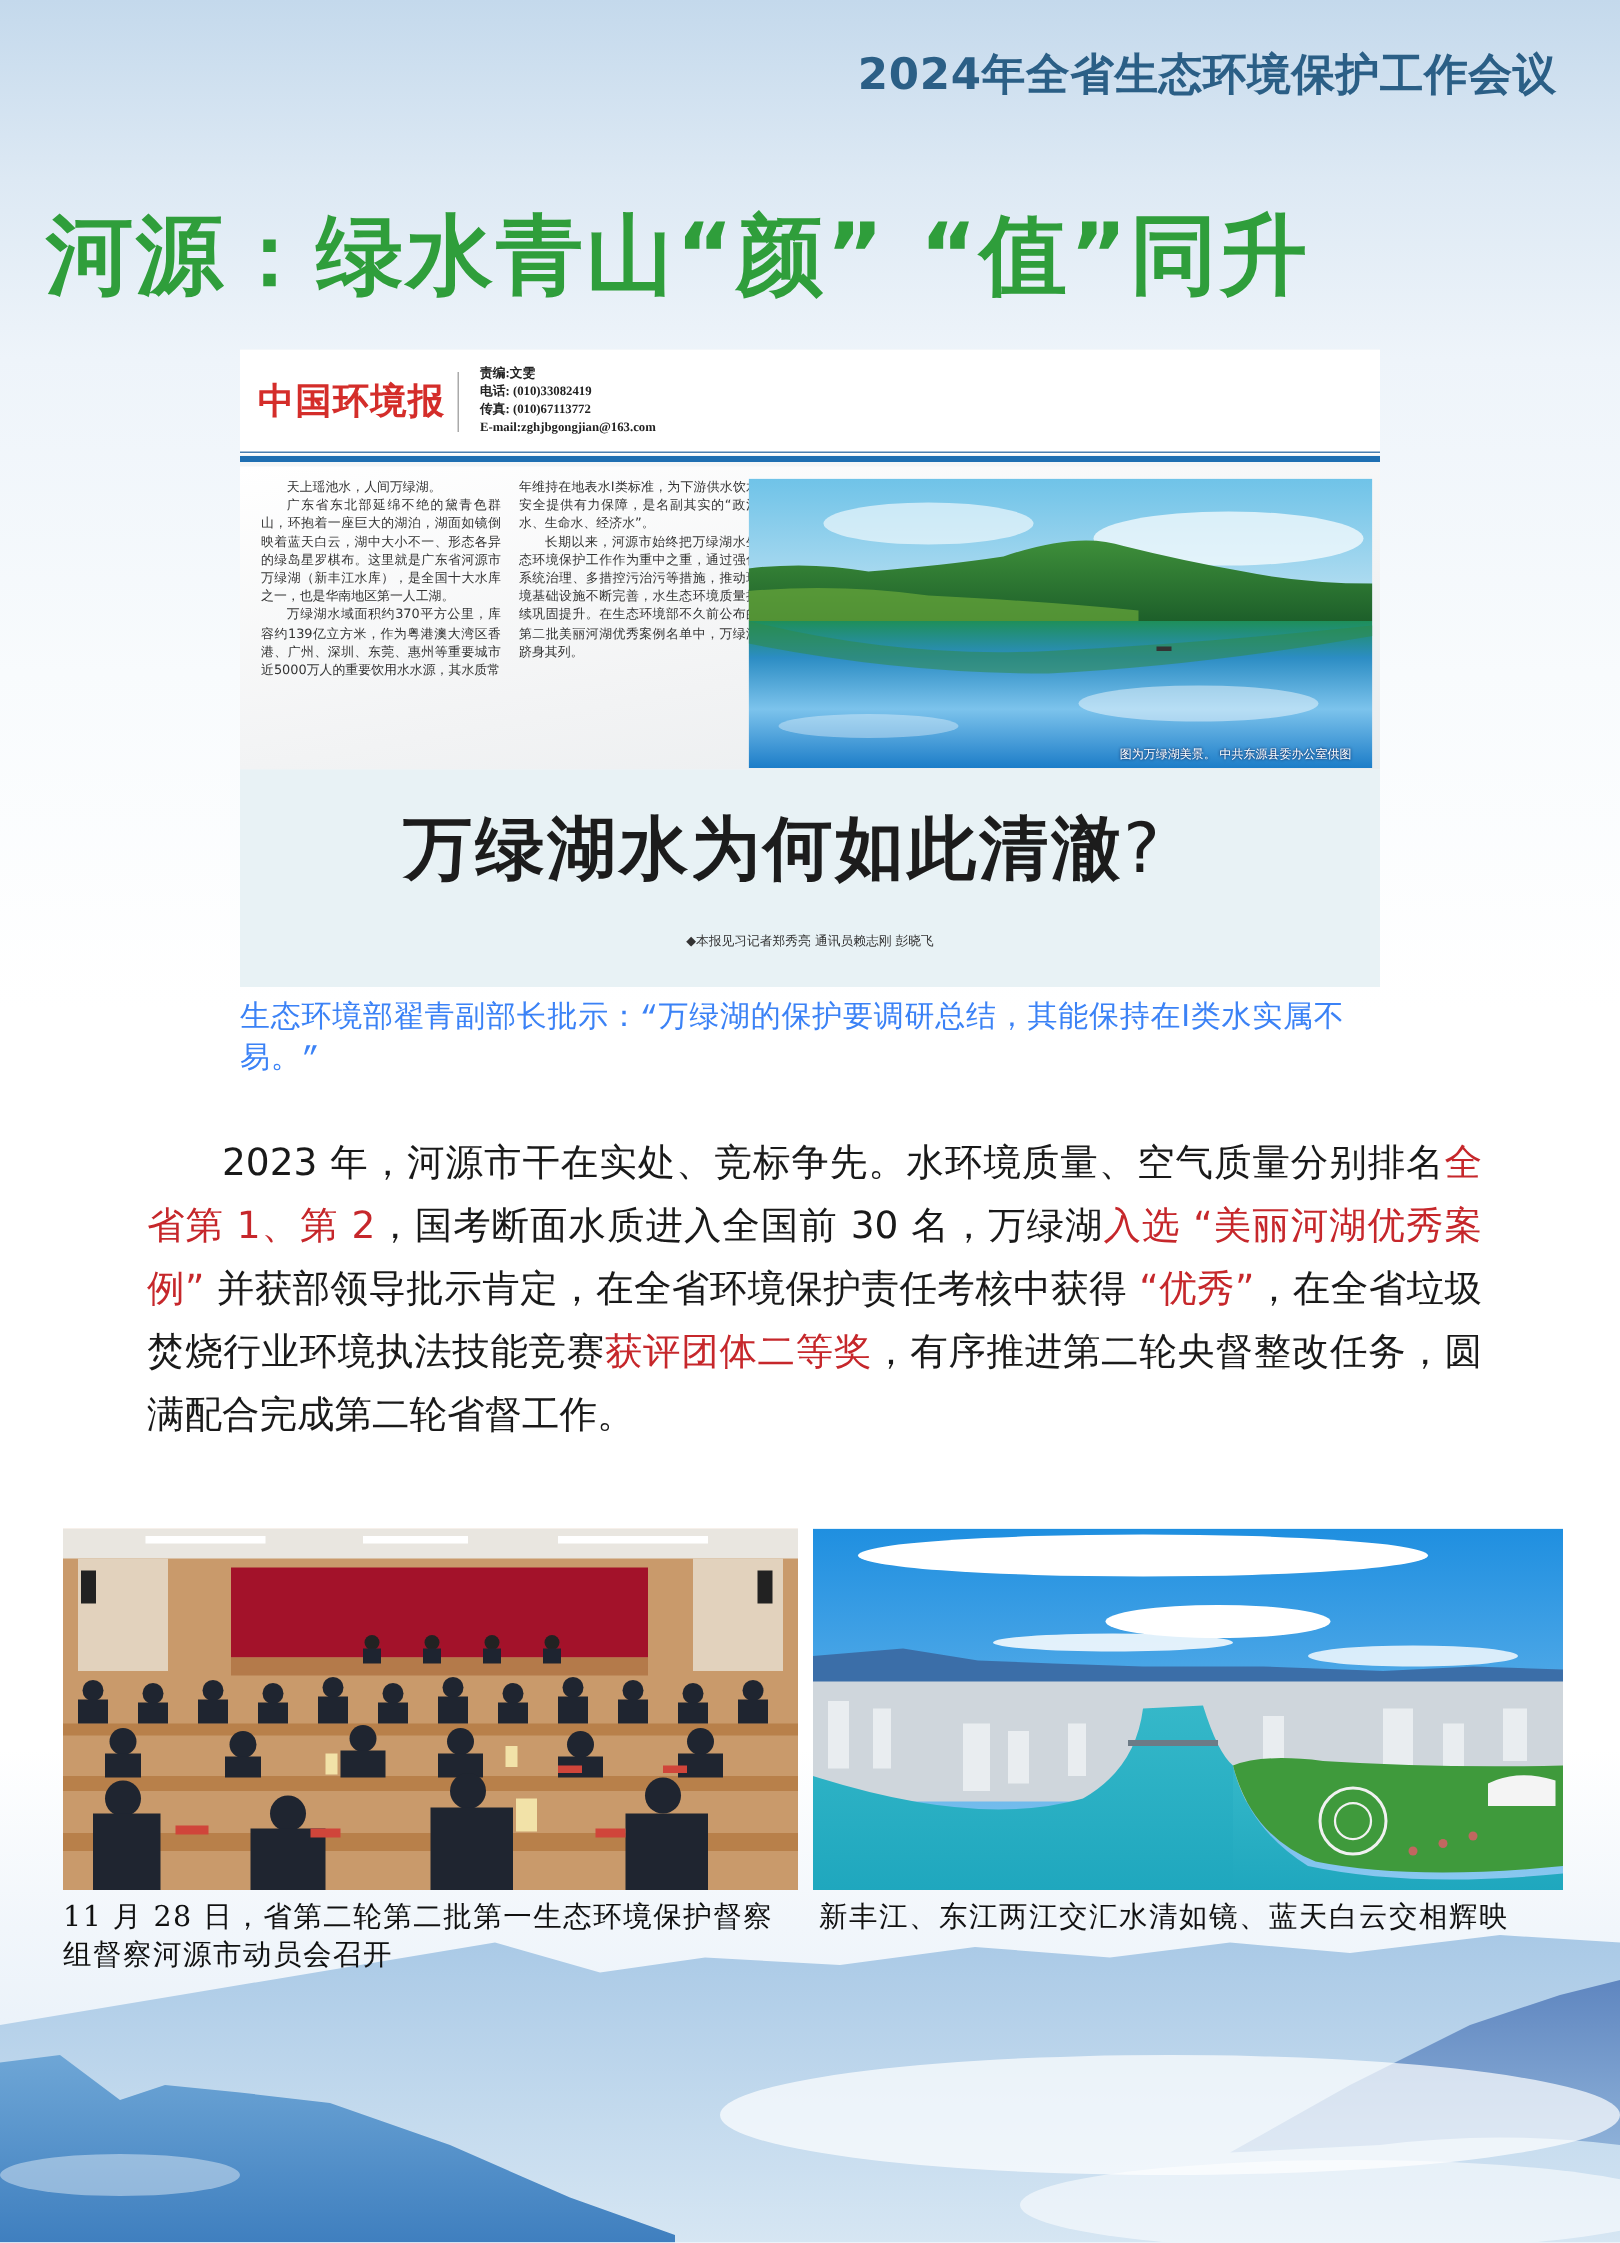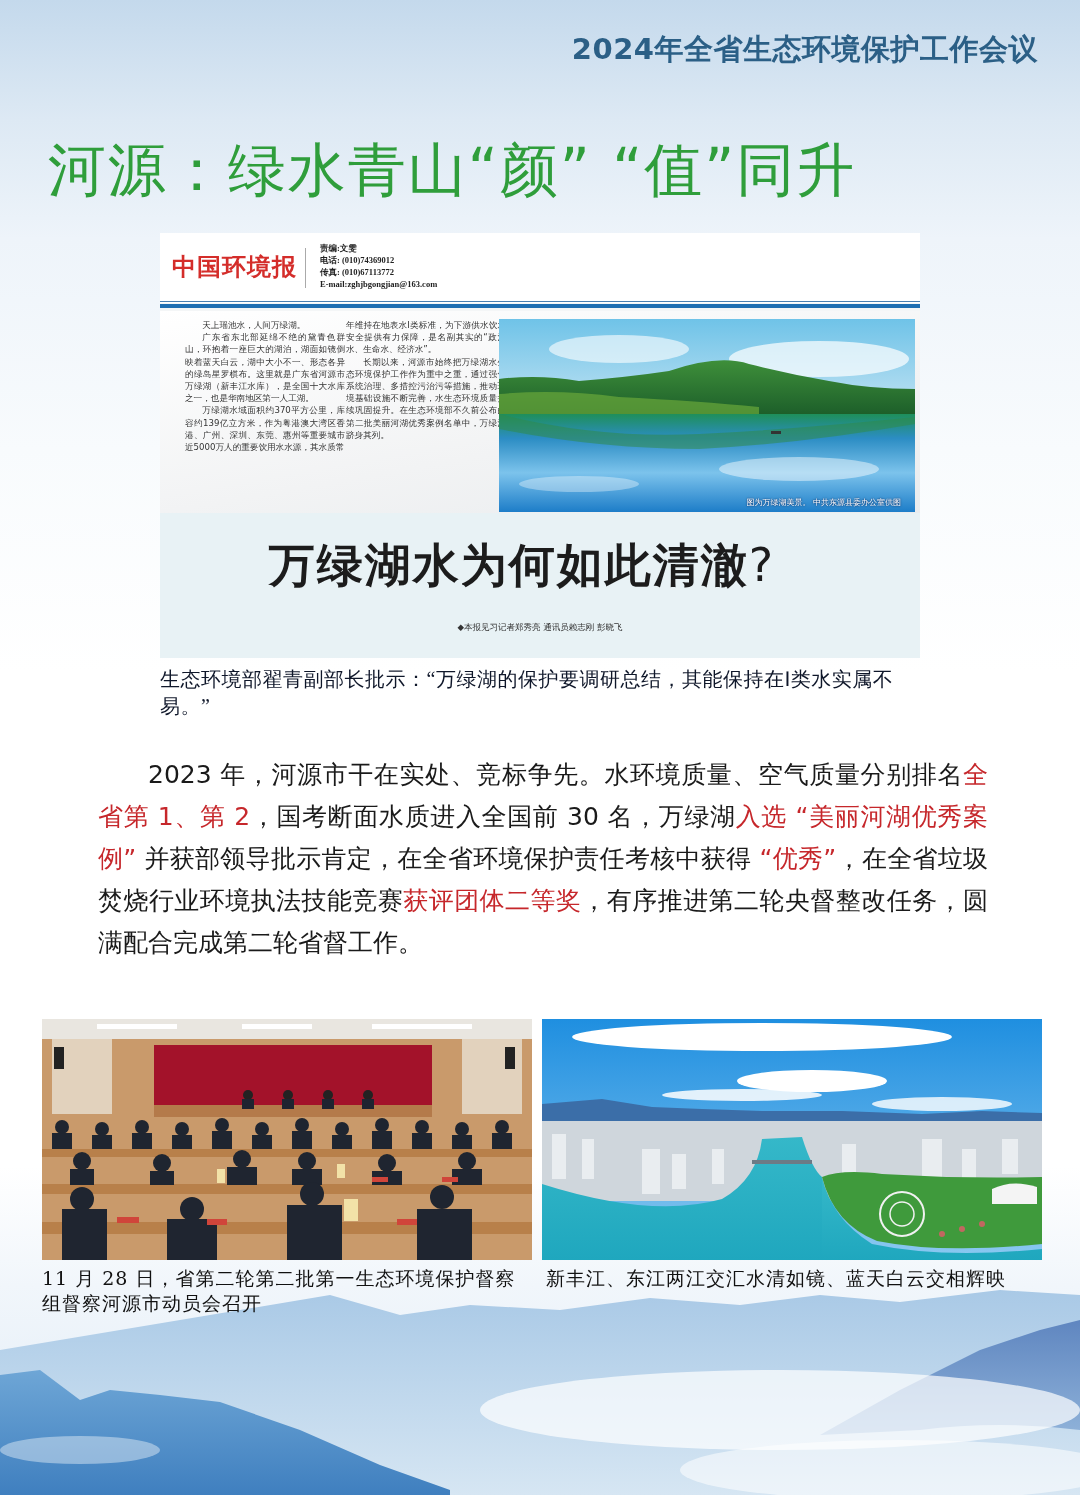--- a/index.html
+++ b/index.html
@@ -11,21 +11,21 @@
   }
 
   
   .event-title {
     position: absolute; right: 42px; top: 30px;
     font-size: 29px; font-weight: bold; color: #2b5f86;
     letter-spacing: 0.5px;
   }
   .main-title {
     position: absolute; left: 0; width: 880px; top: 132px;
-    text-align: center; font-size: 58px; font-weight: normal; color: #2f9e3b;
+    text-align: center; font-size: 58px; font-weight: bold; color: #2f9e3b;
     letter-spacing: 2px;
     padding-left: 24px;
   }
 
   
   .clipping {
     position: absolute; left: 160px; top: 233px; width: 760px; height: 425px;
     background: #f4f6f7; overflow: hidden;
   }
   .clip-masthead {
@@ -50,21 +50,21 @@
 
   .clip-body {
     position: absolute; left: 0; top: 78px; width: 760px; height: 202px;
     background: linear-gradient(170deg, #ffffff 0%, #f2f3f4 60%, #e9ecee 100%);
   }
   .col {
     position: absolute; top: 8px; width: 160px;
     font-size: 8.6px; line-height: 12.2px; color: #333; text-align: justify;
   }
   .col p { text-indent: 2em; }
-  .col-1 { left: 25px; }
+  .col-1 { left: 14px; }
   .col-2 { left: 186px; }
   .col-2 p.cont { text-indent: 0; }
 
   .lake-photo {
     position: absolute; left: 339px; top: 8px; width: 416px; height: 193px;
     overflow: hidden;
   }
   .lake-photo svg { display: block; }
   .photo-credit {
     position: absolute; right: 14px; bottom: 4px;
@@ -86,22 +86,22 @@
     font-size: 13.5px; color: #333; letter-spacing: 2px;
   }
   .clip-byline {
     position: absolute; left: 0; width: 760px; top: 109px; text-align: center;
     font-size: 8.5px; color: #333;
   }
 
   
   .quote {
     position: absolute; left: 160px; top: 666px; width: 765px;
-    font-family: Liberation Serif, serif;
-    font-size: 20px; line-height: 27px; color: #0f172a; letter-spacing: 0.5px;
+    font-family: Liberation Mono, monospace;
+    font-size: 20px; line-height: 27px; color: #3b82f6; letter-spacing: 0.5px;
   }
 
   
   .body-para {
     position: absolute; left: 98px; top: 754px; width: 890px;
     font-size: 25px; line-height: 42px; color: #1a1a1a;
     text-indent: 2em; text-align: justify;
   }
   .hl { color: #c6272b; }
 
@@ -133,21 +133,21 @@
 
 <div class="event-title">2024年全省生态环境保护工作会议</div>
 <h1 class="main-title">河源：绿水青山“颜” “值”同升</h1>
 
 <div class="clipping">
   <div class="clip-masthead">
     <div class="masthead-logo">中国环境报</div>
     <div class="masthead-divider"></div>
     <div class="masthead-info">
       <div>责编:文雯</div>
-      <div>电话: (010)74369012</div>
+      <div>电话: (010)33082419</div>
       <div>传真: (010)67113772</div>
       <div>E-mail:zghjbgongjian@163.com</div>
     </div>
     <div class="masthead-thin-line"></div>
     <div class="masthead-thick-line"></div>
   </div>
 
   <div class="clip-body">
     <div class="col col-1">
       <p>天上瑶池水，人间万绿湖。</p>

